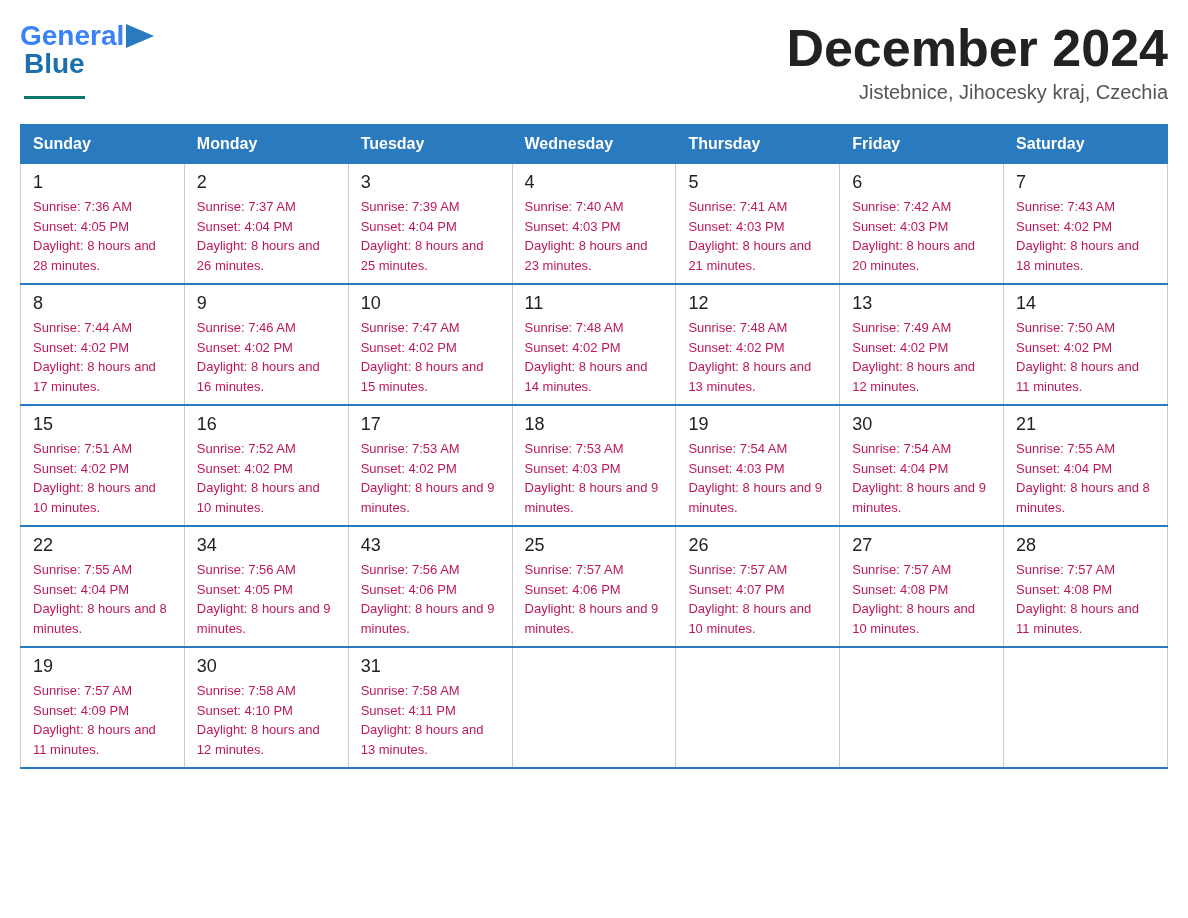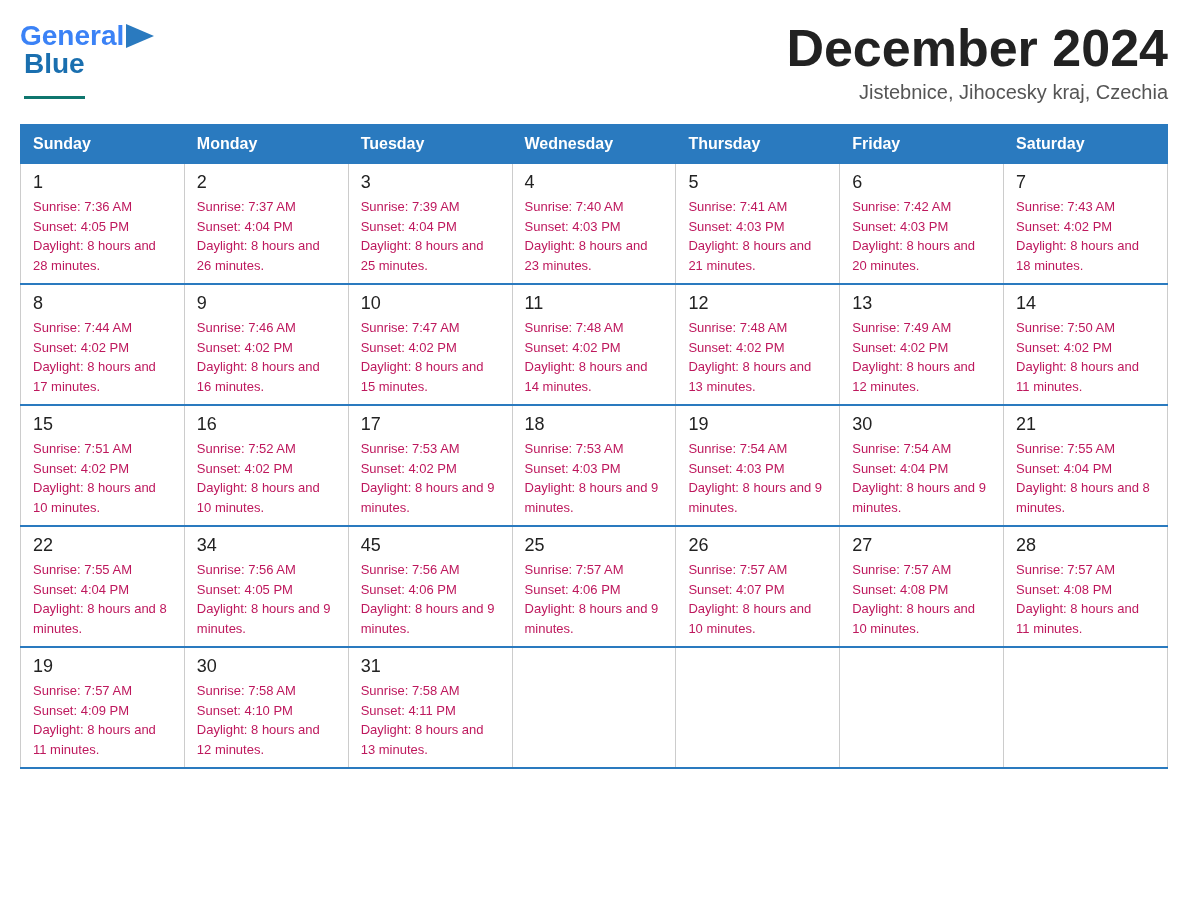--- a/index.html
+++ b/index.html
@@ -220,21 +220,21 @@
       <tr>
         <td>
         <span class="day-number">22</span>
         <span class="day-info">Sunrise: 7:55 AM<br>Sunset: 4:04 PM<br>Daylight: 8 hours and 8 minutes.</span>
       </td>
         <td>
         <span class="day-number">34</span>
         <span class="day-info">Sunrise: 7:56 AM<br>Sunset: 4:05 PM<br>Daylight: 8 hours and 9 minutes.</span>
       </td>
         <td>
-        <span class="day-number">45</span>
+        <span class="day-number">43</span>
         <span class="day-info">Sunrise: 7:56 AM<br>Sunset: 4:06 PM<br>Daylight: 8 hours and 9 minutes.</span>
       </td>
         <td>
         <span class="day-number">25</span>
         <span class="day-info">Sunrise: 7:57 AM<br>Sunset: 4:06 PM<br>Daylight: 8 hours and 9 minutes.</span>
       </td>
         <td>
         <span class="day-number">26</span>
         <span class="day-info">Sunrise: 7:57 AM<br>Sunset: 4:07 PM<br>Daylight: 8 hours and 10 minutes.</span>
       </td>

